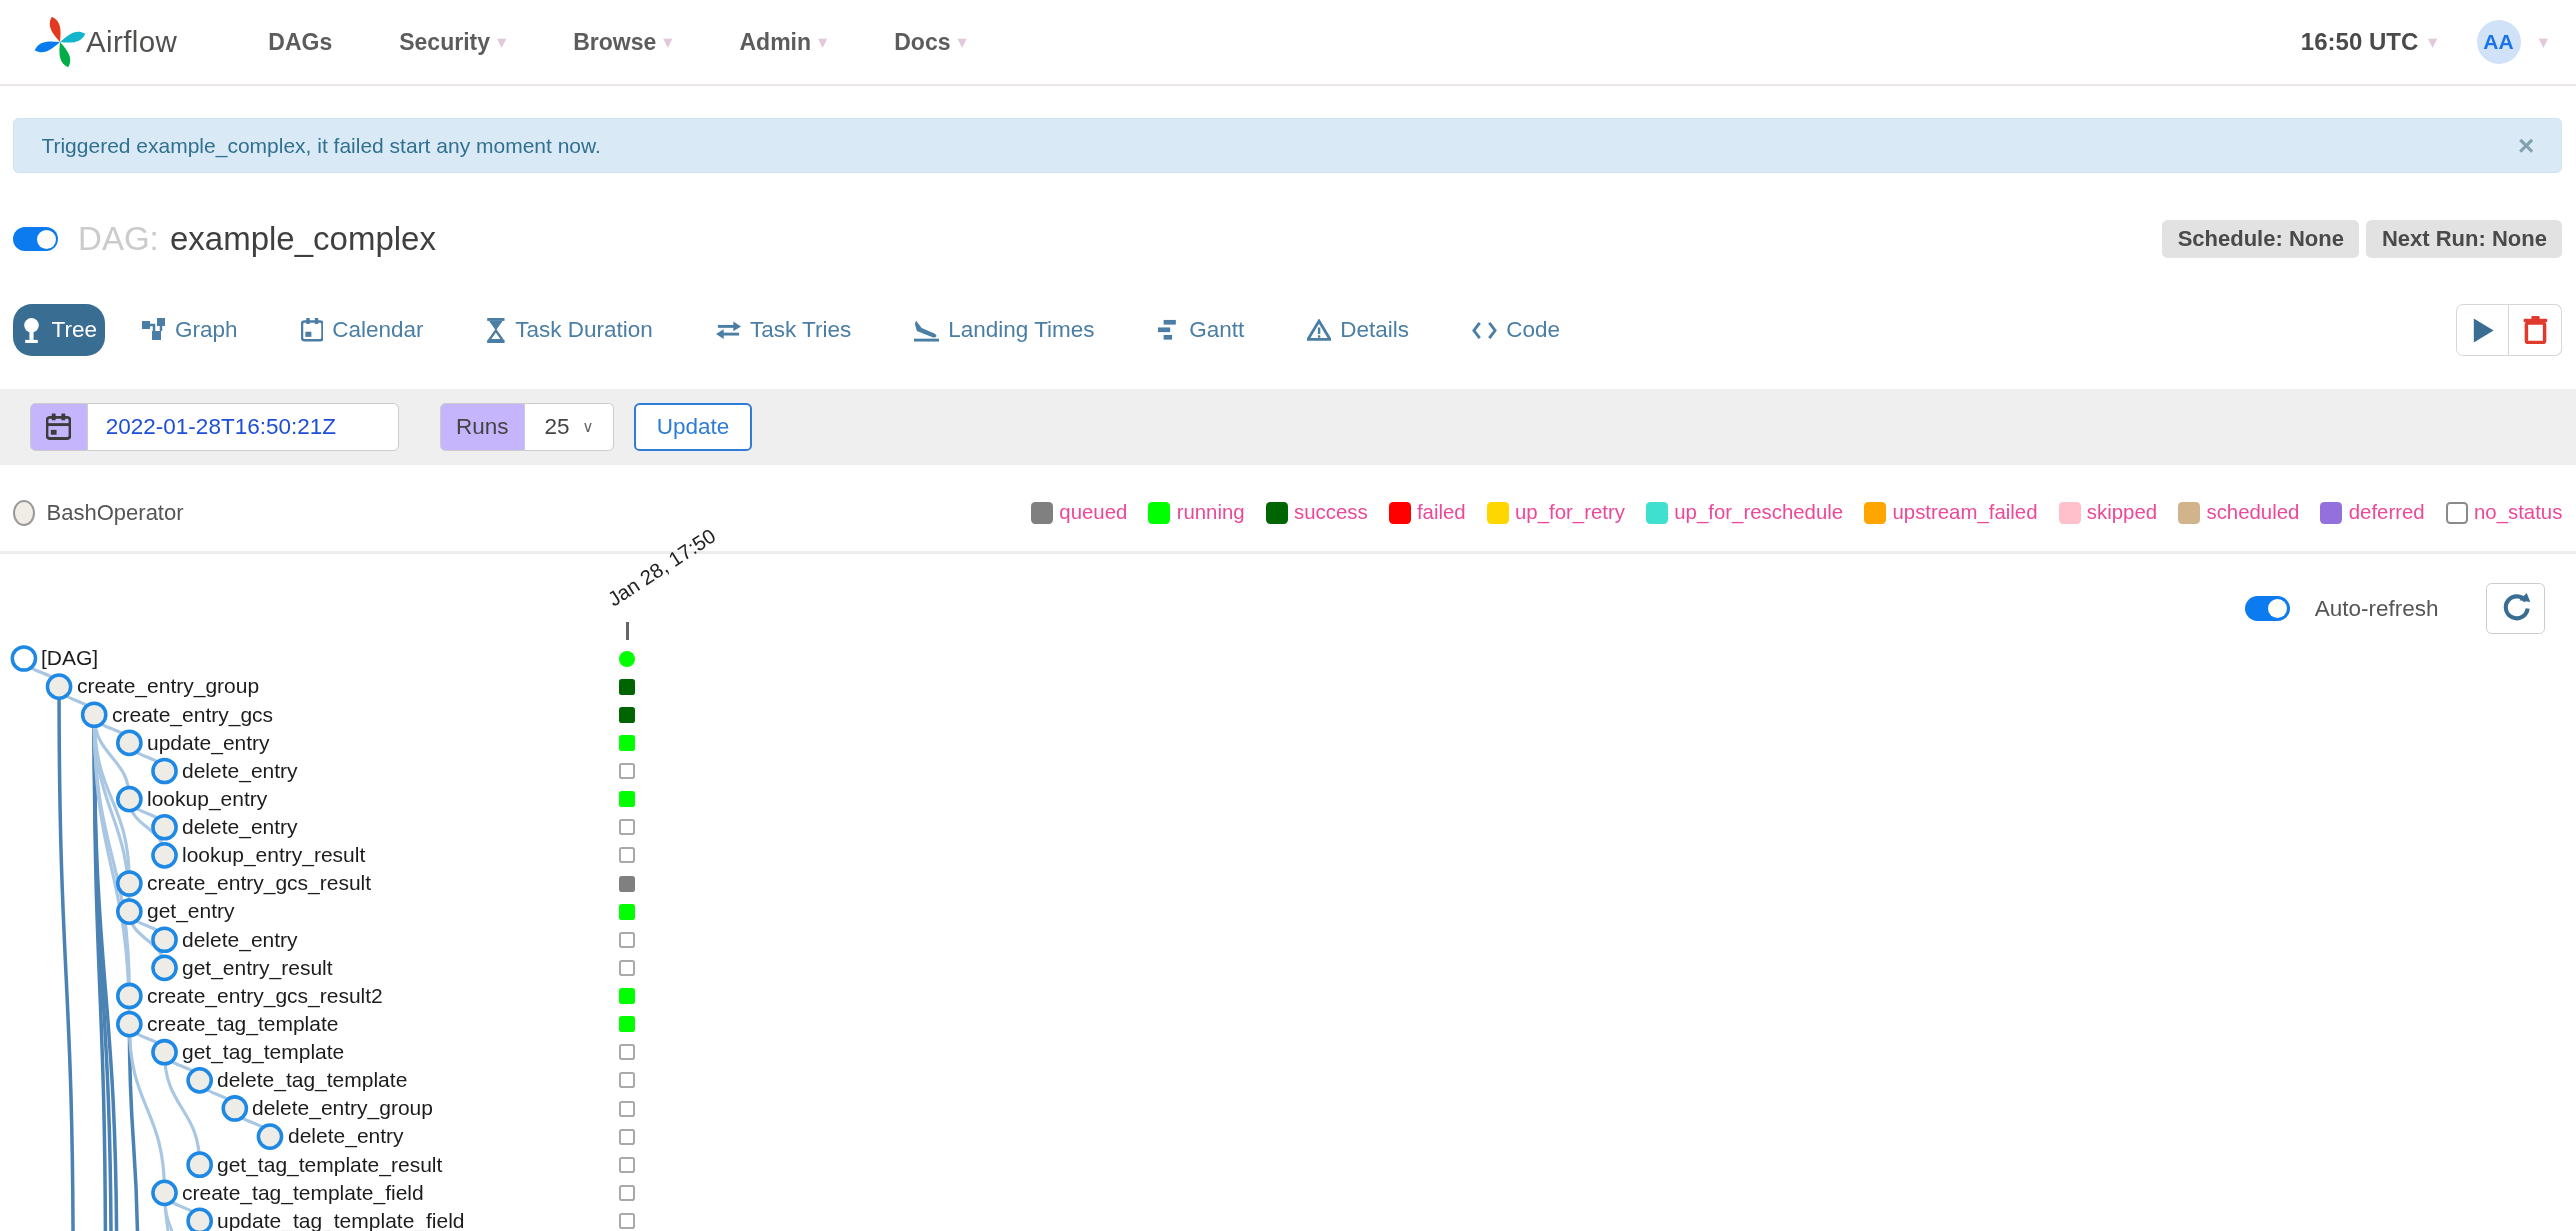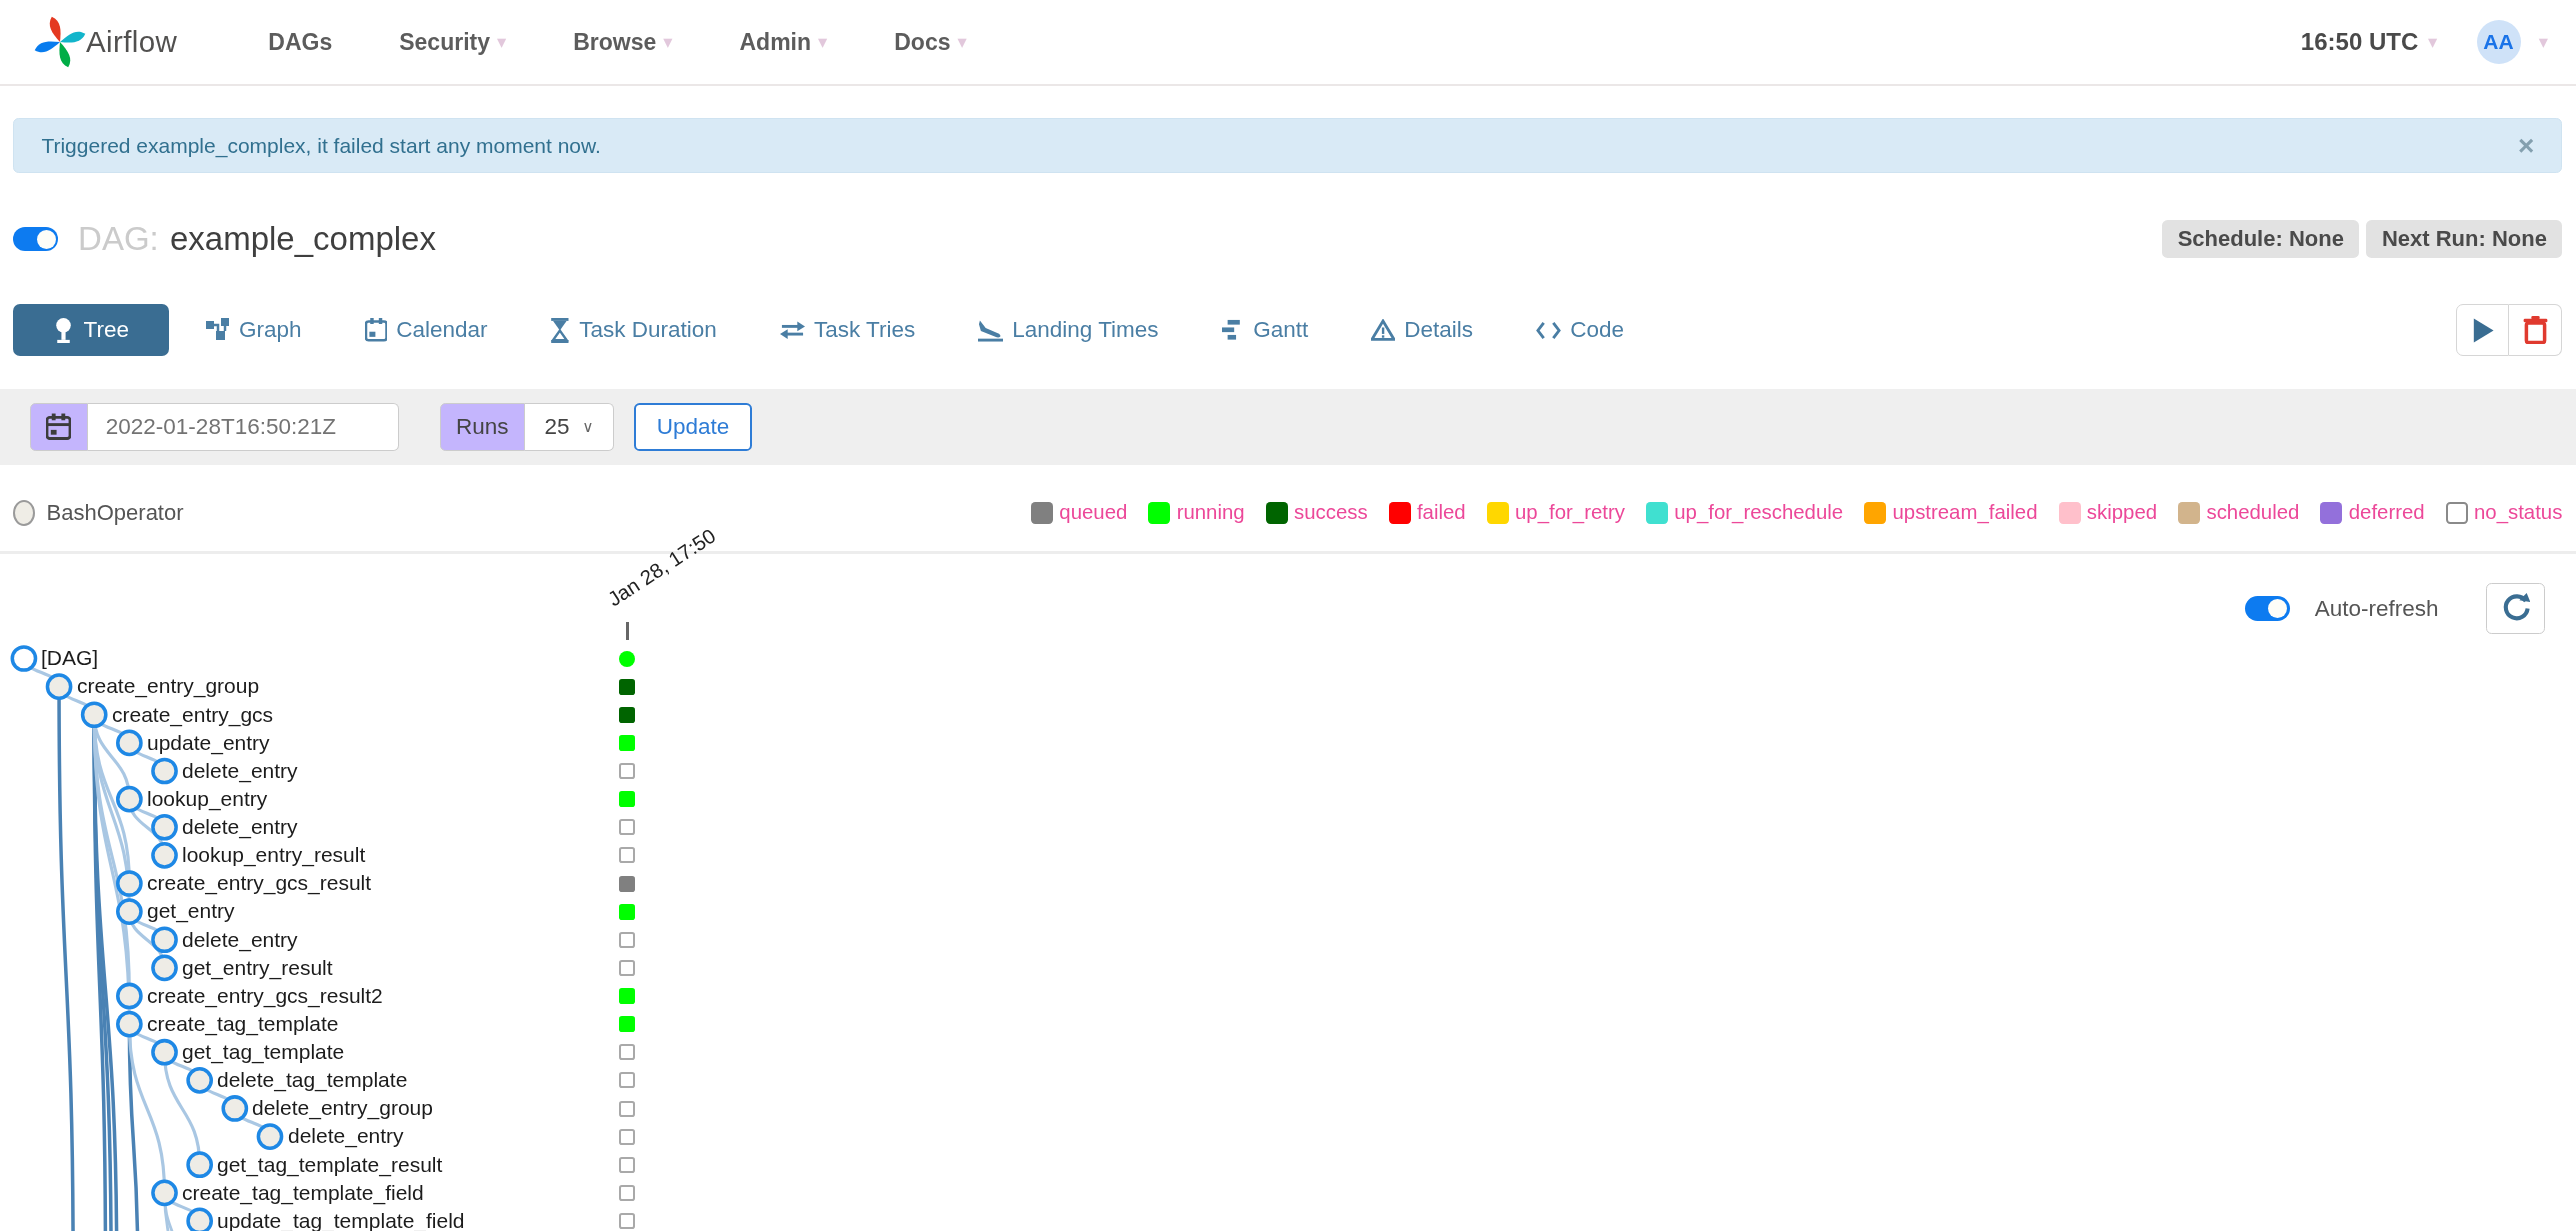--- a/index.html
+++ b/index.html
@@ -32,37 +32,37 @@
   .toggle .knob { position:absolute; right:2.8px; top:2.8px; width:19px; height:19px; border-radius:50%; background:#fdfdf8; }
   .dag-label { font-size:33px; color:#cbcbcb; margin-left:19.7px; }
   .dag-name  { font-size:33px; color:#3f3f3f; margin-left:11.2px; }
   .badges { margin-left:auto; display:flex; gap:7px; }
   .badge { background:#e2e2e2; border-radius:5.6px; padding:6.3px 15.5px; font-size:22px; font-weight:700; color:#4a4a4a; }
 
   
   .tabs-row { position:absolute; left:13.4px; top:304px; width:2549px; height:52px; display:flex; align-items:center; }
   .tab { display:flex; align-items:center; gap:9.1px; color:#4a7ea4; font-size:22.5px; cursor:pointer; }
   .tab svg { display:block; }
-  .tab.active { background:#3a6d92; color:#fff; border-radius:7px; height:52px; padding:0 40px; }
+  .tab.active { background:#3a6d92; color:#fff; border-radius:19px; height:52px; padding:0 8px; }
   .tabs-list { display:flex; align-items:center; gap:63px; margin-left:37px; }
   .tab-buttons { margin-left:auto; display:flex; }
   .tbtn { width:53px; height:52px; border:1.4px solid #d6d6d6; background:#fff; display:flex;
           align-items:center; justify-content:center; cursor:pointer; }
   .tbtn.play { border-radius:7px 0 0 7px; }
   .tbtn.trash { border-radius:0 7px 7px 0; border-left:none; }
 
   
   .controls { position:absolute; left:0; top:389px; width:2576px; height:76px; background:#efefef;
               display:flex; align-items:center; padding-left:29.5px; }
   .igroup { display:flex; height:48px; }
   .iaddon { background:#c4b5fd; border:1.4px solid #cccccc; display:flex; align-items:center; justify-content:center;
             padding:0 15.5px; color:#444; font-size:22.5px; }
   .iaddon.first { border-radius:5.6px 0 0 5.6px; }
   .itext { width:311px; background:#fff; border:1.4px solid #ccc; border-left:none; border-radius:0 5.6px 5.6px 0;
-           font-size:22.5px; color:#737373; padding:0 18.3px; font-family:inherit; }
+           font-size:22.5px; color:#1d4ed8; padding:0 18.3px; font-family:inherit; }
   .runs-group { margin-left:41px; }
   .iselect { width:89px; background:#fff; border:1.4px solid #ccc; border-left:none; border-radius:0 5.6px 5.6px 0;
              display:flex; align-items:center; justify-content:center; gap:12.7px; font-size:22.5px; color:#444; cursor:pointer; }
   .sel-caret { font-size:15.5px; color:#666; }
   .update-btn { margin-left:19.7px; height:48px; padding:0 21px; background:#fff; border:2.1px solid #2e7cd6;
                 border-radius:5.6px; color:#2e7cd6; font-size:22.5px; font-family:inherit; cursor:pointer; }
 
   
   .legend-row { position:absolute; left:13.4px; top:487px; width:2549px; height:51px; display:flex; align-items:center; }
   .op-item { display:flex; align-items:center; gap:11.2px; }

